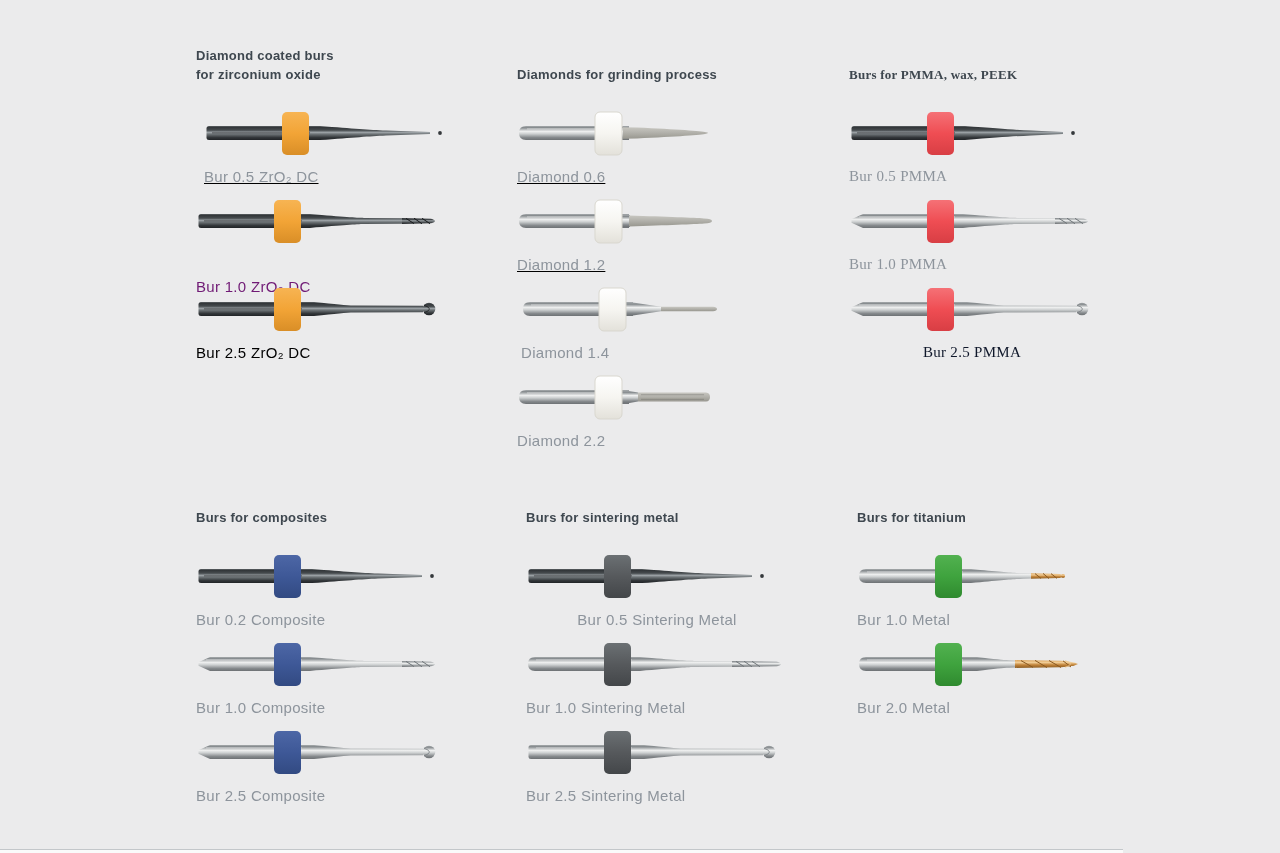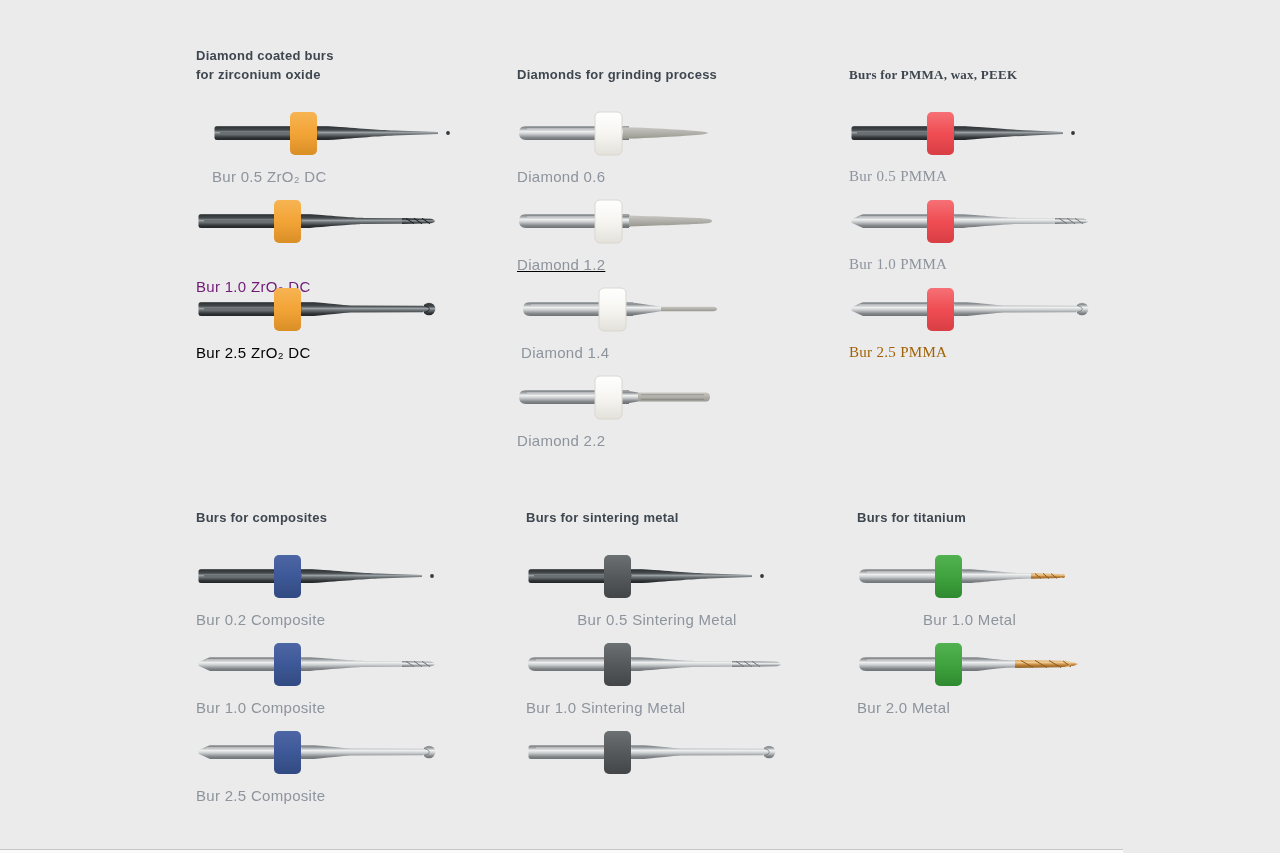--- a/index.html
+++ b/index.html
@@ -93,21 +93,21 @@
   </defs>
 </svg>
 
 <main id="bur-grid">
     <section class="bur-section" style="left: 196px; top: 46px;">
       <h2 class="section-title" style="color: rgb(62, 71, 79);">
         <span>Diamond coated burs</span>
         <span>for zirconium oxide</span>
       </h2>
       <div class="items">
-        <figure class="bur-item" style="margin:0 0 7px 16px;">
+        <figure class="bur-item" style="margin:0 0 7px 8px;text-decoration:underline;">
           <div class="bur-figure">
             <svg width="245" height="56" viewBox="0 0 245 56">
               <rect x="2.5" y="21" width="109.5" height="14" rx="2.5" fill="url(#gradDark)"></rect>
               <rect x="8" y="27.2" width="100" height="1.2" fill="rgba(0,0,0,.38)"></rect>
               <path d="M106 21 H116 C150 23.6 165 24.8 182 25.6 L226 26.9 V29.1 L182 30.4 C165 31.2 150 32.4 116 35 H106 Z" fill="url(#gradDark)"></path>
               <circle cx="236" cy="28" r="1.9" fill="#34383b"></circle>
               <rect x="78" y="7" width="27" height="43" rx="5" fill="url(#ring-orange)"></rect>
             </svg>
           </div>
           <figcaption class="bur-label" style="color: rgb(141, 148, 156);">Bur 0.5 ZrO₂ DC</figcaption>
@@ -138,21 +138,21 @@
           </div>
           <figcaption class="bur-label" style="color: #000000;">Bur 2.5 ZrO₂ DC</figcaption>
         </figure>
       </div>
     </section>
     <section class="bur-section" style="left: 517px; top: 65px;">
       <h2 class="section-title" style="color: rgb(62, 71, 79);">
         <span>Diamonds for grinding process</span>
       </h2>
       <div class="items">
-        <figure class="bur-item" style="margin:0 0 7px 0;">
+        <figure class="bur-item" style="margin:0 0 7px 0;text-decoration:underline;">
           <div class="bur-figure">
             <svg width="200" height="56" viewBox="0 0 200 56">
               <path d="M9 21 H112 V35 H9 Q2 35 2 28 Q2 21 9 21 Z" fill="url(#gradSilver)"></path>
               <rect x="10" y="23.2" width="98" height="1.3" fill="rgba(255,255,255,.35)"></rect>
               <path d="M106 22.2 L120 22.6 C160 24.4 185 26.2 189 27.3 Q193 28 189 28.7 C185 29.8 160 31.6 120 33.4 L106 33.8 Z" fill="url(#gradDiamond)"></path>
               <rect x="78" y="7" width="27" height="43" rx="5" fill="url(#ring-white)" stroke="#d9d7cf" stroke-width="1"></rect>
             </svg>
           </div>
           <figcaption class="bur-label" style="color: rgb(141, 148, 156);">Diamond 0.6</figcaption>
         </figure>
@@ -229,21 +229,21 @@
           <div class="bur-figure">
             <svg width="243" height="56" viewBox="0 0 243 56">
               <path d="M14 21 H112 V35 H14 L2.5 29.8 V26.2 Z" fill="url(#gradSilver)"></path>
               <rect x="10" y="23.2" width="98" height="1.3" fill="rgba(255,255,255,.35)"></rect>
               <path d="M106 21 H118 C140 23.4 150 24.3 158 24.5 L227 24.8 V31.2 L158 31.5 C150 31.7 140 32.6 118 35 H106 Z" fill="url(#gradSilver)"></path>
               <circle cx="233" cy="28" r="6.3" fill="url(#gradSilver)"></circle>
               <path d="M228 24.2 Q239 28 228 31.8" stroke="#70767a" stroke-width="1" fill="none" opacity=".7"></path>
               <rect x="78" y="7" width="27" height="43" rx="5" fill="url(#ring-red)"></rect>
             </svg>
           </div>
-          <figcaption class="bur-label" style="color: #a16207;">Bur 2.5 PMMA</figcaption>
+          <figcaption class="bur-label" style="color: #0f172a; text-align: center;">Bur 2.5 PMMA</figcaption>
         </figure>
       </div>
     </section>
     <section class="bur-section" style="left: 196px; top: 508px;">
       <h2 class="section-title" style="color: rgb(62, 71, 79);">
         <span>Burs for composites</span>
       </h2>
       <div class="items">
         <figure class="bur-item" style="margin:0 0 7px 0;">
           <div class="bur-figure">
@@ -319,29 +319,30 @@
           <div class="bur-figure">
             <svg width="253" height="56" viewBox="0 0 253 56">
               <rect x="2.5" y="21" width="109.5" height="14" rx="2.5" fill="url(#gradSilver)"></rect>
               <rect x="10" y="23.2" width="98" height="1.3" fill="rgba(255,255,255,.35)"></rect>
               <path d="M106 21 H118 C140 23.4 150 24.3 158 24.5 L237 24.8 V31.2 L158 31.5 C150 31.7 140 32.6 118 35 H106 Z" fill="url(#gradSilver)"></path>
               <circle cx="243" cy="28" r="6.3" fill="url(#gradSilver)"></circle>
               <path d="M238 24.2 Q249 28 238 31.8" stroke="#70767a" stroke-width="1" fill="none" opacity=".7"></path>
               <rect x="78" y="7" width="27" height="43" rx="5" fill="url(#ring-gray)"></rect>
             </svg>
           </div>
+          <figcaption class="bur-label" style="color: rgb(141, 148, 156);">Bur 2.5 Sintering Metal</figcaption>
         </figure>
       </div>
     </section>
     <section class="bur-section" style="left: 857px; top: 508px;">
       <h2 class="section-title" style="color: rgb(62, 71, 79);">
         <span>Burs for titanium</span>
       </h2>
       <div class="items">
-        <figure class="bur-item" style="margin:0 0 7px 0;text-align:center;">
+        <figure class="bur-item" style="margin:0 0 7px 0;">
           <div class="bur-figure">
             <svg width="213" height="56" viewBox="0 0 213 56">
               <path d="M9 21 H112 V35 H9 Q2 35 2 28 Q2 21 9 21 Z" fill="url(#gradSilver)"></path>
               <rect x="10" y="23.2" width="98" height="1.3" fill="rgba(255,255,255,.35)"></rect>
               <path d="M106 21 H114 C146 24.2 158 25 166 25.3 L174 25.5 V30.5 L166 30.7 C158 31 146 31.8 114 35 H106 Z" fill="url(#gradSilver)"></path>
               <path d="M174 25.2 L203 26 Q208 28 203 30 L174 30.8 Z" fill="url(#gradGold)"></path>
               <circle cx="206" cy="28" r="2.1" fill="url(#gradGold)"></circle>
               <path d="M178 25.6 L184 30.4 M186 25.4 L192 30.6 M194 25.6 L200 30.4" stroke="#8a5a22" stroke-width="1" fill="none"></path>
               <rect x="78" y="7" width="27" height="43" rx="5" fill="url(#ring-green)"></rect>
             </svg>

